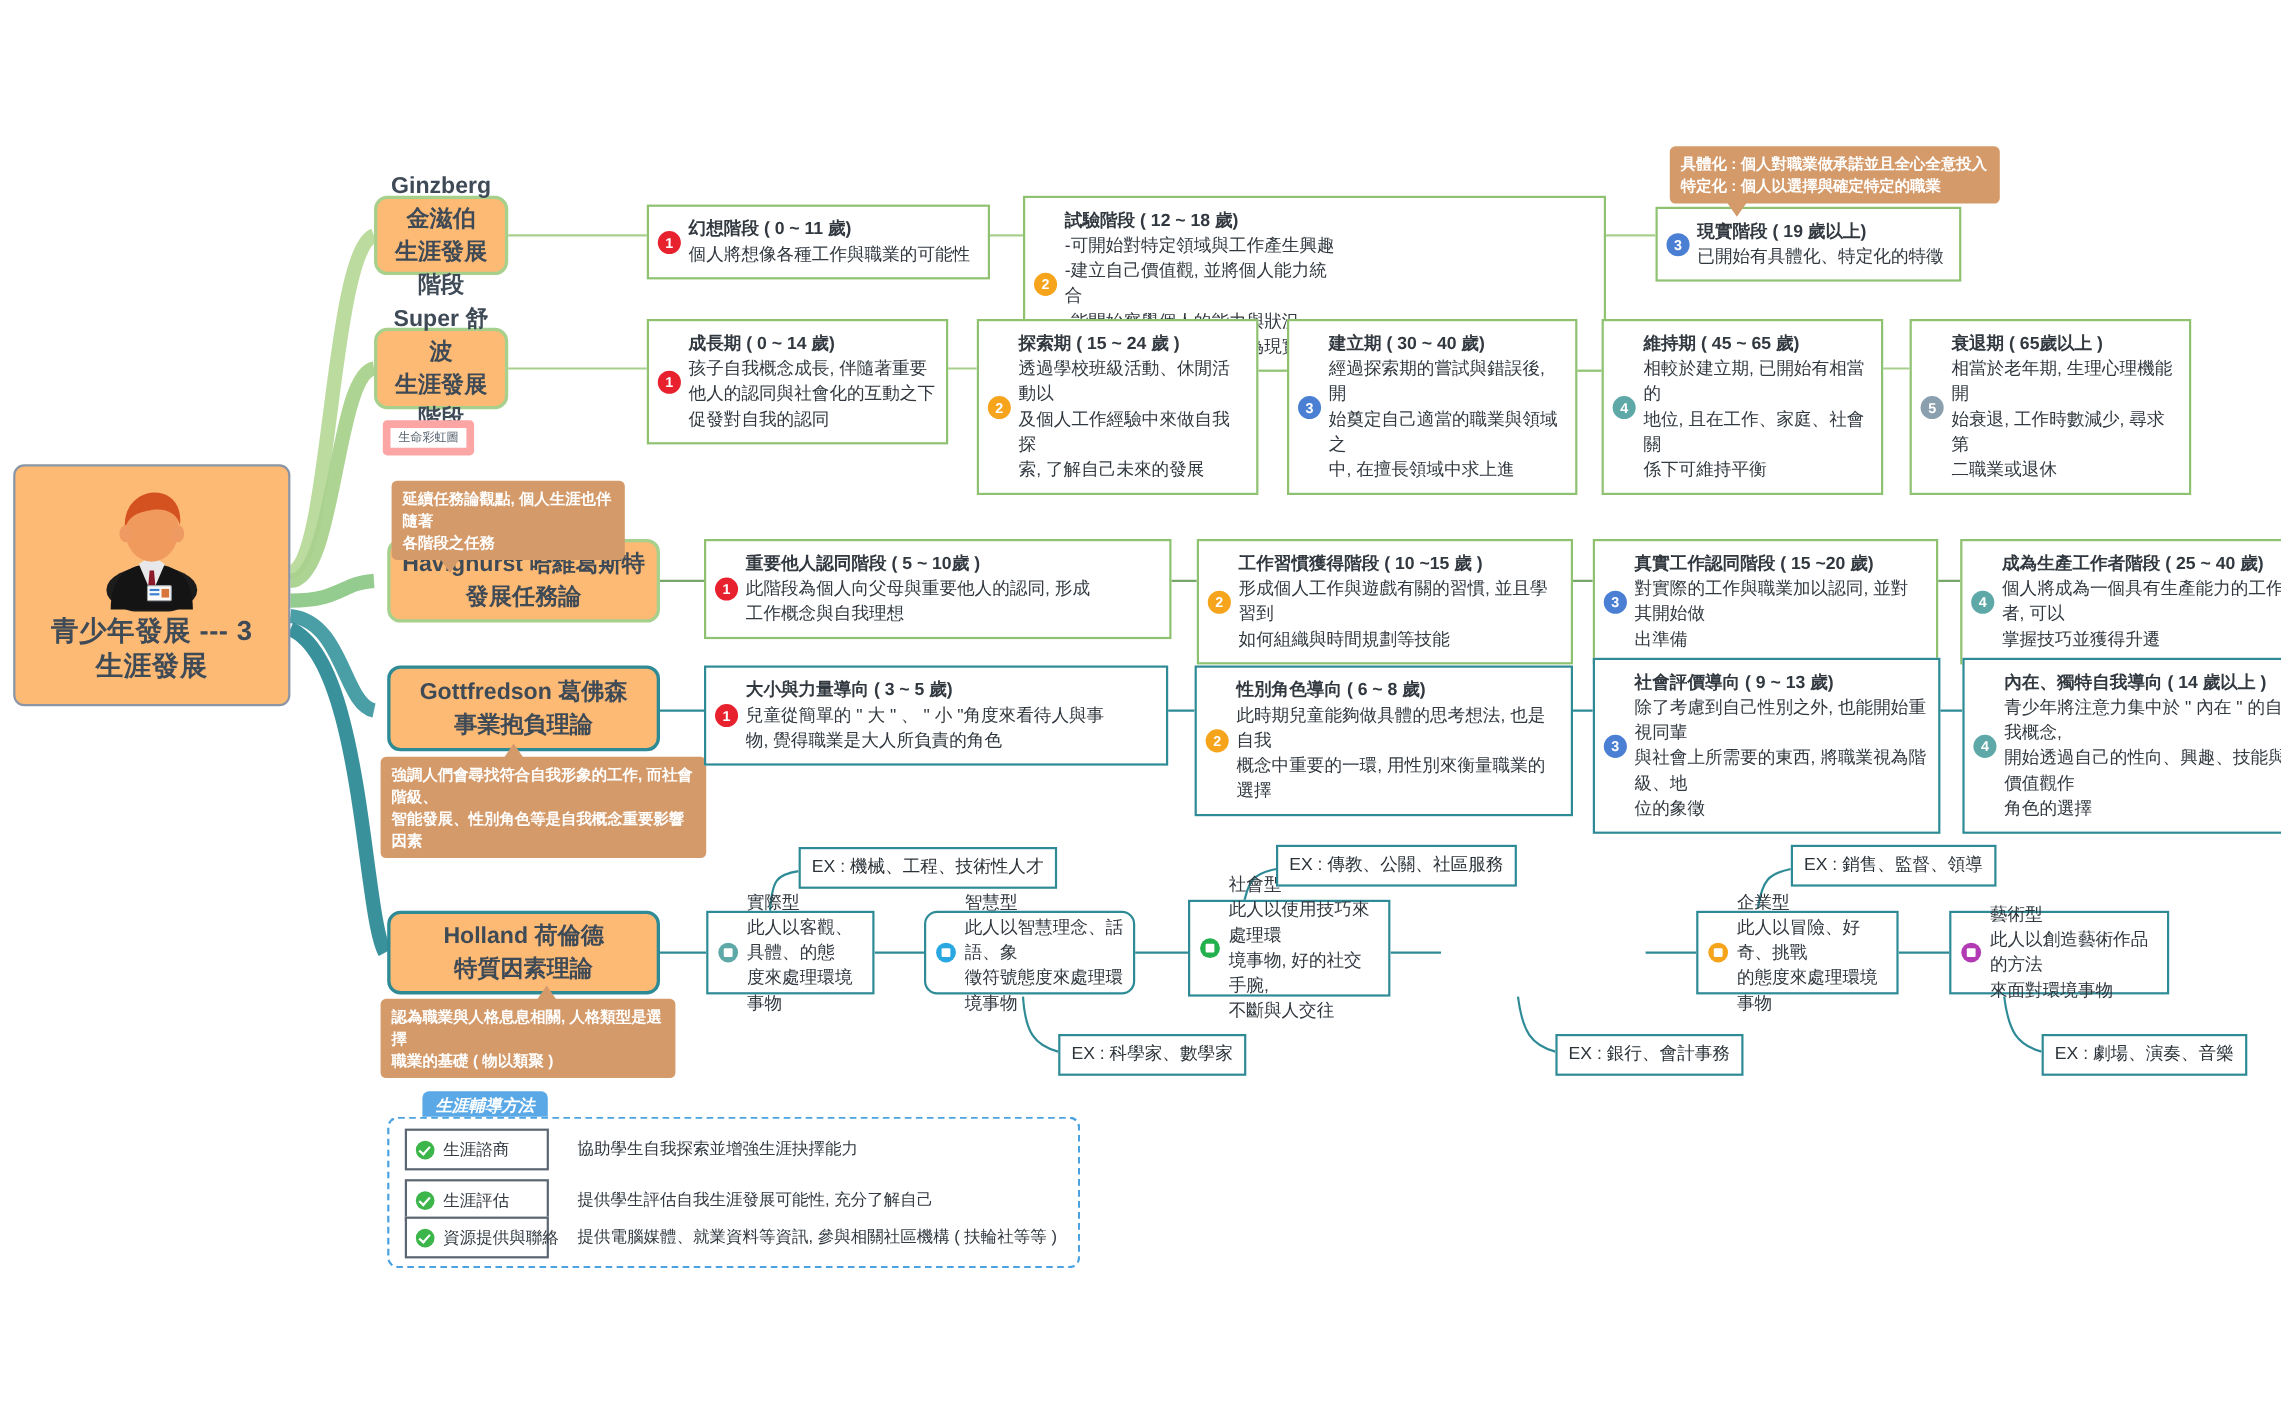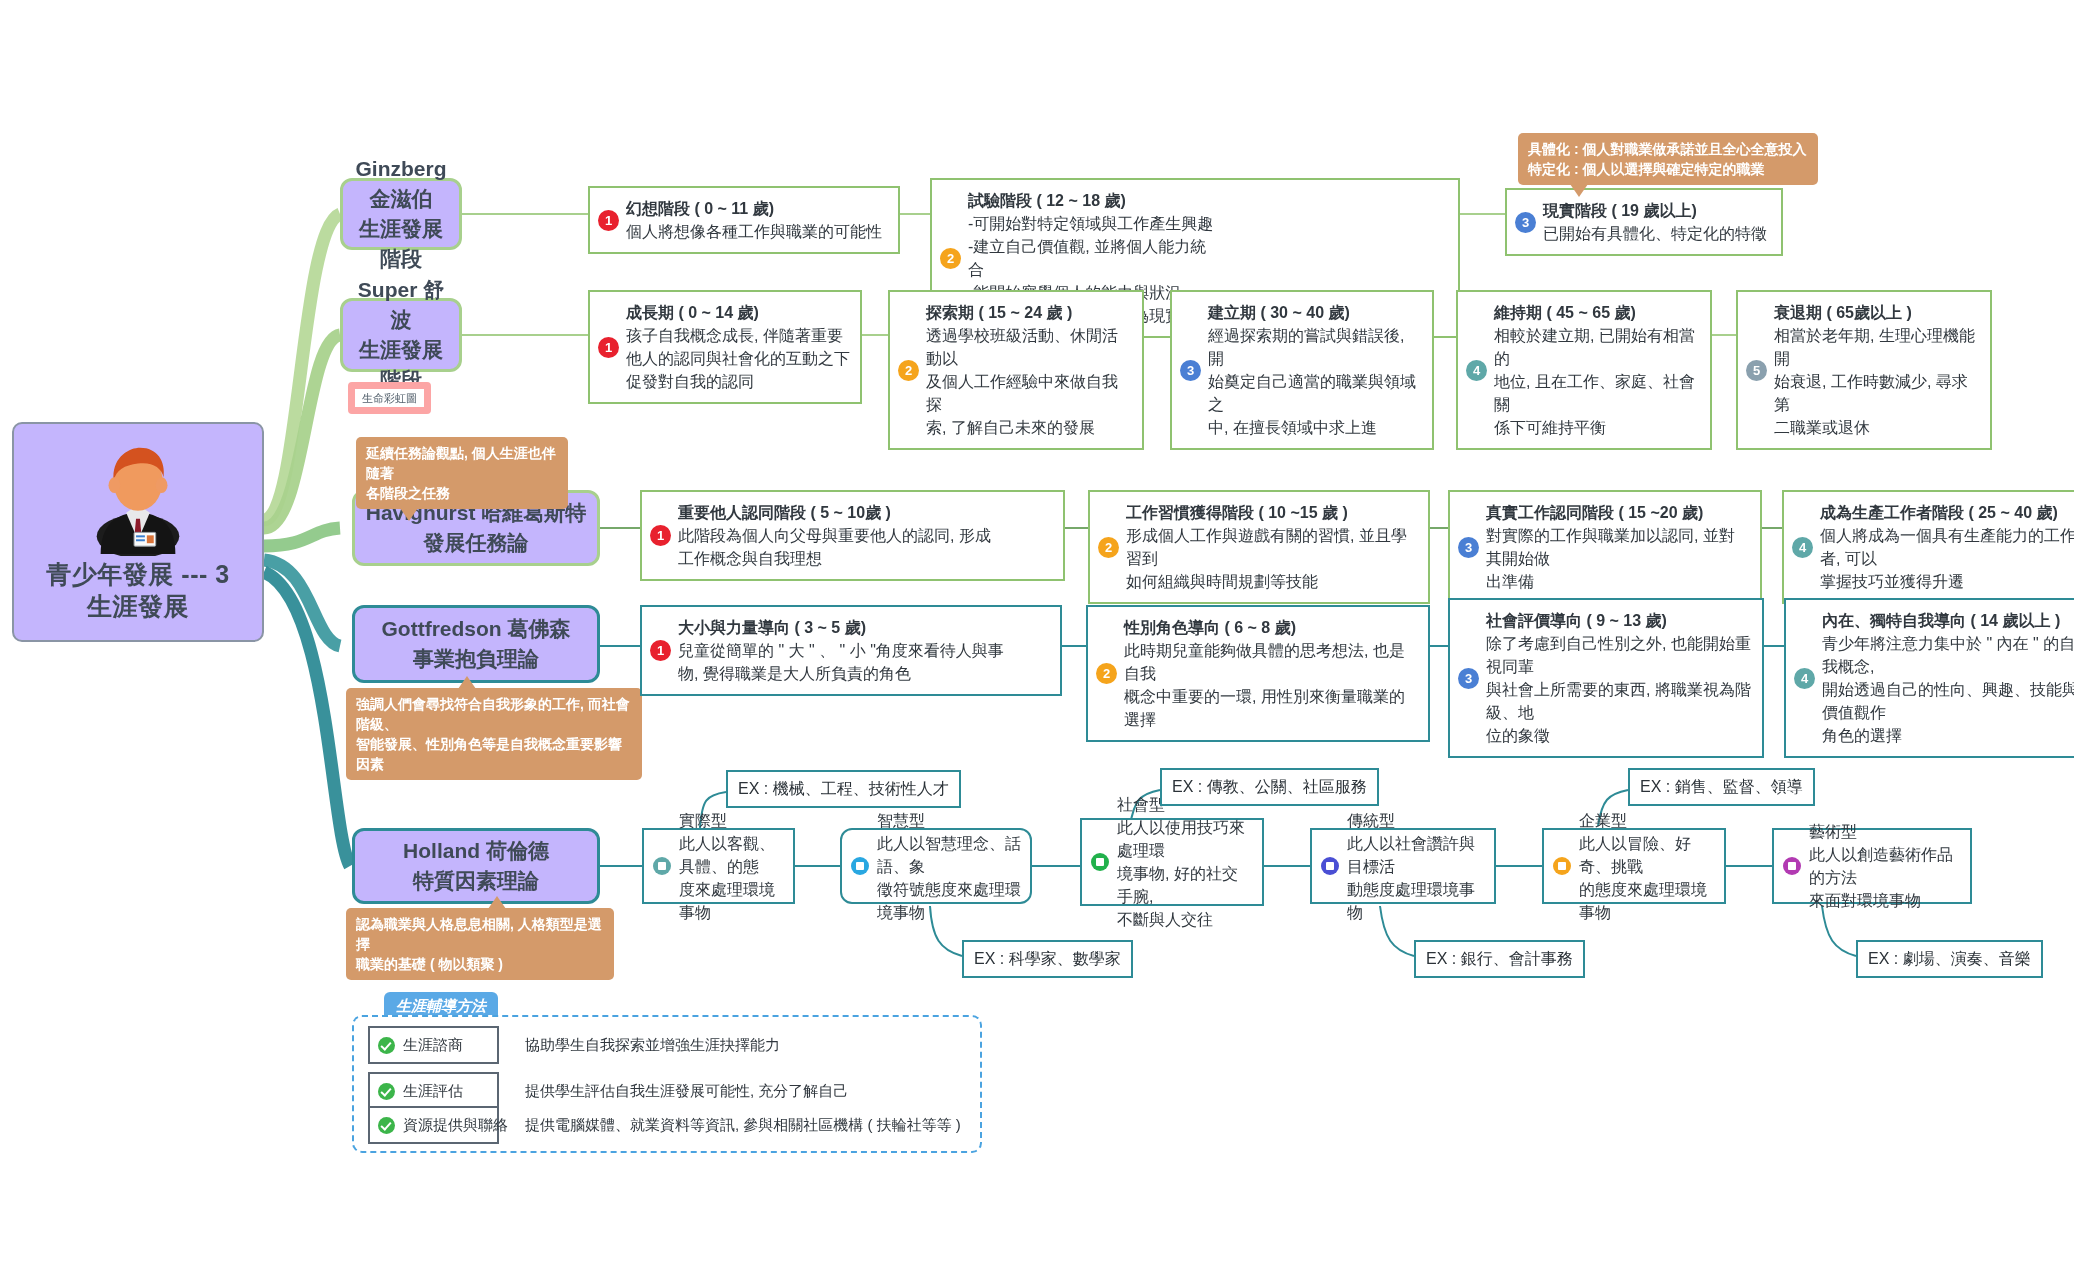--- a/index.html
+++ b/index.html
@@ -4,21 +4,21 @@
 <style>
   html,body{margin:0;padding:0;}
   body{
     width:2074px;height:1284px;background:#ffffff;
     font-family:"Liberation Sans","DejaVu Sans",sans-serif;
     overflow:hidden;position:relative;
   }
   #mindmap{position:absolute;left:0;top:0;width:2074px;height:1284px;}
   svg.links{position:absolute;left:0;top:0;width:2074px;height:1284px;pointer-events:none;}
 
-  .node{position:absolute;box-sizing:border-box;background:#c4b5fd;}
+  .node{position:absolute;box-sizing:border-box;background:#fdba74;}
 
   
   .root{
     left:12px;top:422px;width:252px;height:220px;
     border:2px solid #8a95a5;border-radius:10px;
     display:flex;flex-direction:column;align-items:center;justify-content:flex-start;
     padding-top:14px;
   }
   .root .avatar{width:118px;height:118px;position:relative;}
   .root .title{
@@ -446,32 +446,20 @@
       <div class="hd">社會型</div>
       <div class="tx">
         <span>此人以使用技巧來處理環</span><br>
         <span>境事物,  好的社交手腕,</span><br>
         <span>不斷與人交往</span>
       </div>
     </div>
   </div>
   <div class="ex" style="left:1160px;top:768px;">EX : 傳教、公關、社區服務</div>
 
-  <div class="hcard" style="left:1310px;top:828px;width:186px;height:76px;">
-    <div class="dot" style="background:#4a4fd4;">
-        <i></i>
-      </div>
-    <div class="body">
-      <div class="hd">傳統型</div>
-      <div class="tx">
-        <span>此人以社會讚許與目標活</span><br>
-        <span>動態度處理環境事物</span>
-      </div>
-    </div>
-  </div>
   <div class="ex" style="left:1414px;top:940px;text-align:center;">EX : 銀行、會計事務</div>
 
   <div class="hcard" style="left:1542px;top:828px;width:184px;height:76px;">
     <div class="dot" style="background:#f5a41c;">
         <i></i>
       </div>
     <div class="body">
       <div class="hd">企業型</div>
       <div class="tx">
         <span>此人以冒險、好奇、挑戰</span><br>

